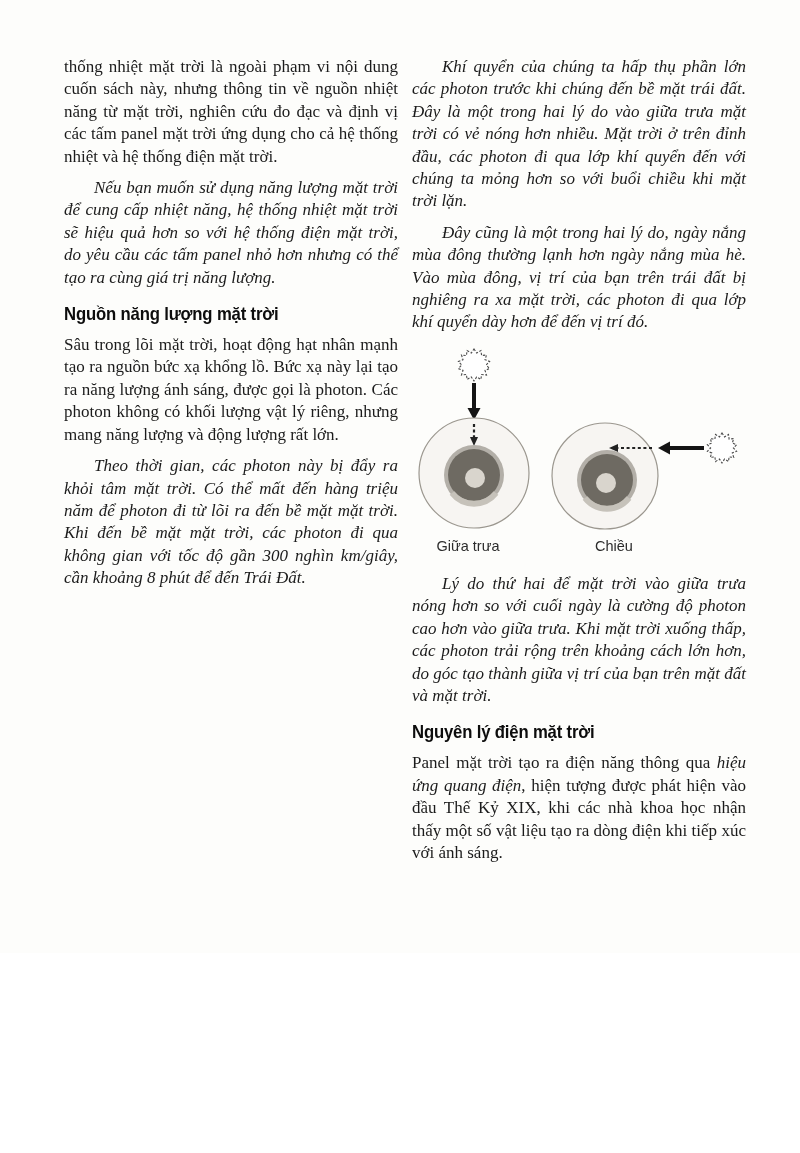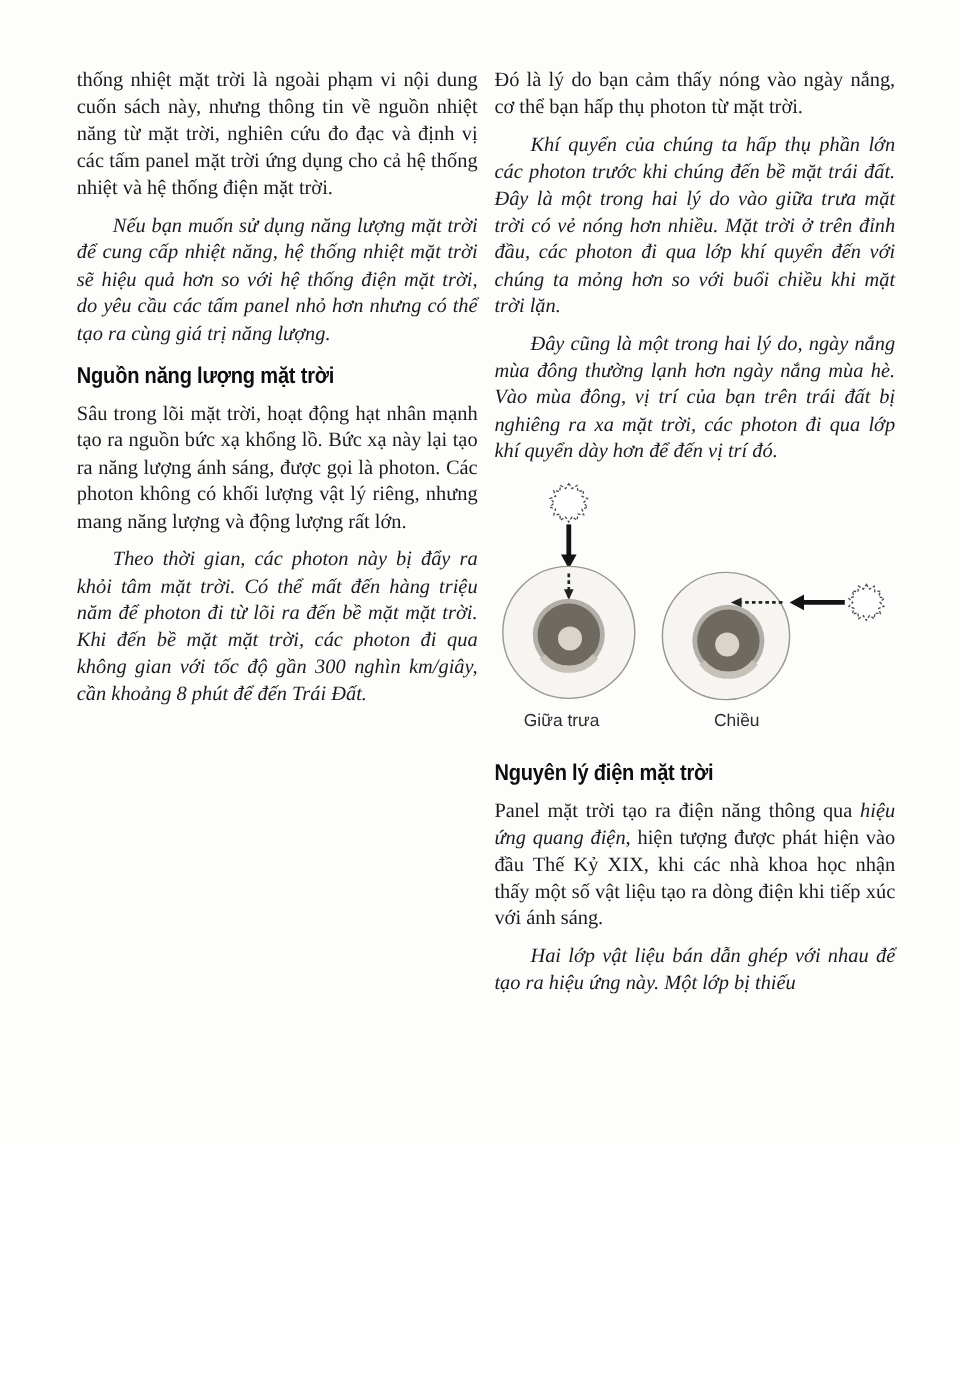--- a/index.html
+++ b/index.html
@@ -65,21 +65,20 @@
 <div class="page">
   <div class="columns">
     <div class="col">
         <p class="para">thống nhiệt mặt trời là ngoài phạm vi nội dung cuốn sách này, nhưng thông tin về nguồn nhiệt năng từ mặt trời, nghiên cứu đo đạc và định vị các tấm panel mặt trời ứng dụng cho cả hệ thống nhiệt và hệ thống điện mặt trời.</p>
         <p class="para indent">Nếu bạn muốn sử dụng năng lượng mặt trời để cung cấp nhiệt năng, hệ thống nhiệt mặt trời sẽ hiệu quả hơn so với hệ thống điện mặt trời, do yêu cầu các tấm panel nhỏ hơn nhưng có thể tạo ra cùng giá trị năng lượng.</p>
         <h2 class="heading">Nguồn năng lượng mặt trời</h2>
         <p class="para">Sâu trong lõi mặt trời, hoạt động hạt nhân mạnh tạo ra nguồn bức xạ khổng lồ. Bức xạ này lại tạo ra năng lượng ánh sáng, được gọi là photon. Các photon không có khối lượng vật lý riêng, nhưng mang năng lượng và động lượng rất lớn.</p>
         <p class="para indent">Theo thời gian, các photon này bị đẩy ra khỏi tâm mặt trời. Có thể mất đến hàng triệu năm để photon đi từ lõi ra đến bề mặt mặt trời. Khi đến bề mặt mặt trời, các photon đi qua không gian với tốc độ gần 300 nghìn km/giây, cần khoảng 8 phút để đến Trái Đất.</p>
       </div>
     <div class="col">
-        <p class="para">Đó là lý do bạn cảm thấy nóng vào ngày nắng, cơ thể bạn hấp thụ photon từ mặt trời.</p>
         <p class="para indent">Khí quyển của chúng ta hấp thụ phần lớn các photon trước khi chúng đến bề mặt trái đất. Đây là một trong hai lý do vào giữa trưa mặt trời có vẻ nóng hơn nhiều. Mặt trời ở trên đỉnh đầu, các photon đi qua lớp khí quyển đến với chúng ta mỏng hơn so với buổi chiều khi mặt trời lặn.</p>
         <p class="para indent">Đây cũng là một trong hai lý do, ngày nắng mùa đông thường lạnh hơn ngày nắng mùa hè. Vào mùa đông, vị trí của bạn trên trái đất bị nghiêng ra xa mặt trời, các photon đi qua lớp khí quyển dày hơn để đến vị trí đó.</p>
   <div class="figure-wrap">
     <svg width="336" height="218" viewBox="0 0 336 218">
 
       <g>
         <polygon class="sun-shape" fill="#ffffff" stroke="#4a4a4a" stroke-width="1.1" stroke-dasharray="2.4,1.6" points="62.0,6.0 64.7,10.1 68.9,7.6 69.6,12.5 74.5,12.0 73.0,16.7 77.6,18.4 74.2,22.0 77.6,25.6 73.0,27.3 74.5,32.0 69.6,31.5 68.9,36.4 64.7,33.9 62.0,38.0 59.3,33.9 55.1,36.4 54.4,31.5 49.5,32.0 51.0,27.3 46.4,25.6 49.8,22.0 46.4,18.4 51.0,16.7 49.5,12.0 54.4,12.5 55.1,7.6 59.3,10.1"></polygon>
         <line x1="62" y1="40" x2="62" y2="66" stroke="#141414" stroke-width="4"></line>
         <polygon points="55.5,65 68.5,65 62,77" fill="#141414"></polygon>
         <circle cx="62" cy="130" r="55" fill="#f7f5f2" stroke="#9b978f" stroke-width="1.2"></circle>
@@ -104,23 +103,23 @@
         <g>
           <circle cx="195" cy="137" r="30" fill="#b3afa8"></circle>
           <circle cx="195" cy="137" r="26" fill="#6e6a62"></circle>
           <circle cx="194" cy="140" r="10" fill="#d9d5cd"></circle>
           <path d="M 173,155 A 28 28 0 0 0 217,155" stroke="#c6c2ba" stroke-width="6" fill="none"></path>
         </g>
         <text x="202" y="208" text-anchor="middle" class="fig-label">Chiều</text>
       </g>
     </svg>
   </div>
+<p class="para indent">Lý do thứ hai để mặt trời vào giữa trưa nóng hơn so với cuối ngày là cường độ photon cao hơn vào giữa trưa. Khi mặt trời xuống thấp, các photon trải rộng trên khoảng cách lớn hơn, do góc tạo thành giữa vị trí của bạn trên mặt đất và mặt trời.</p>
         <h2 class="heading">Nguyên lý điện mặt trời</h2>
         <p class="para"><span>Panel mặt trời tạo ra điện năng thông qua </span><span class="italic">hiệu ứng quang điện</span><span>, hiện tượng được phát hiện vào đầu Thế Kỷ XIX, khi các nhà khoa học nhận thấy một số vật liệu tạo ra dòng điện khi tiếp xúc với ánh sáng.</span></p>
-        <p class="para indent">Hai lớp vật liệu bán dẫn ghép với nhau để tạo ra hiệu ứng này. Một lớp bị thiếu</p>
       </div>
   </div>
 
   <div class="page-number">9</div>
 
   <div class="artifact a1"></div>
   <div class="artifact a2"></div>
   <div class="artifact a3"></div>
 </div>
 

